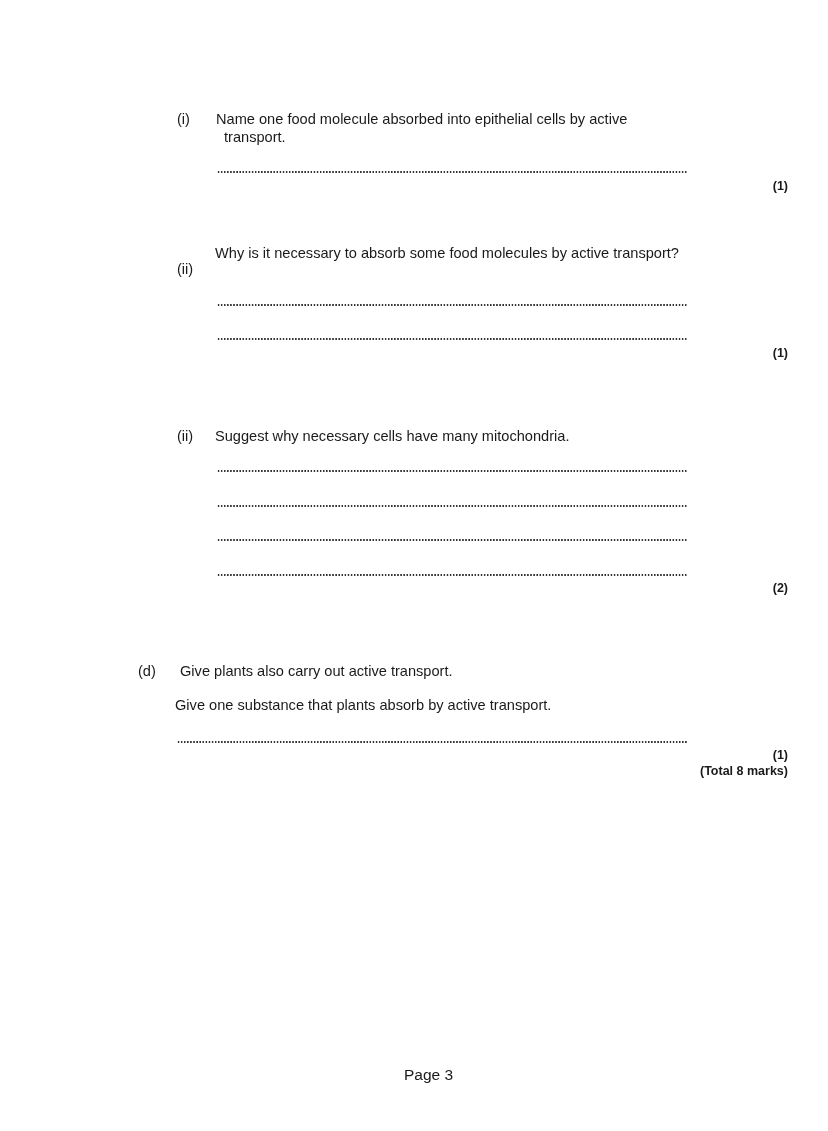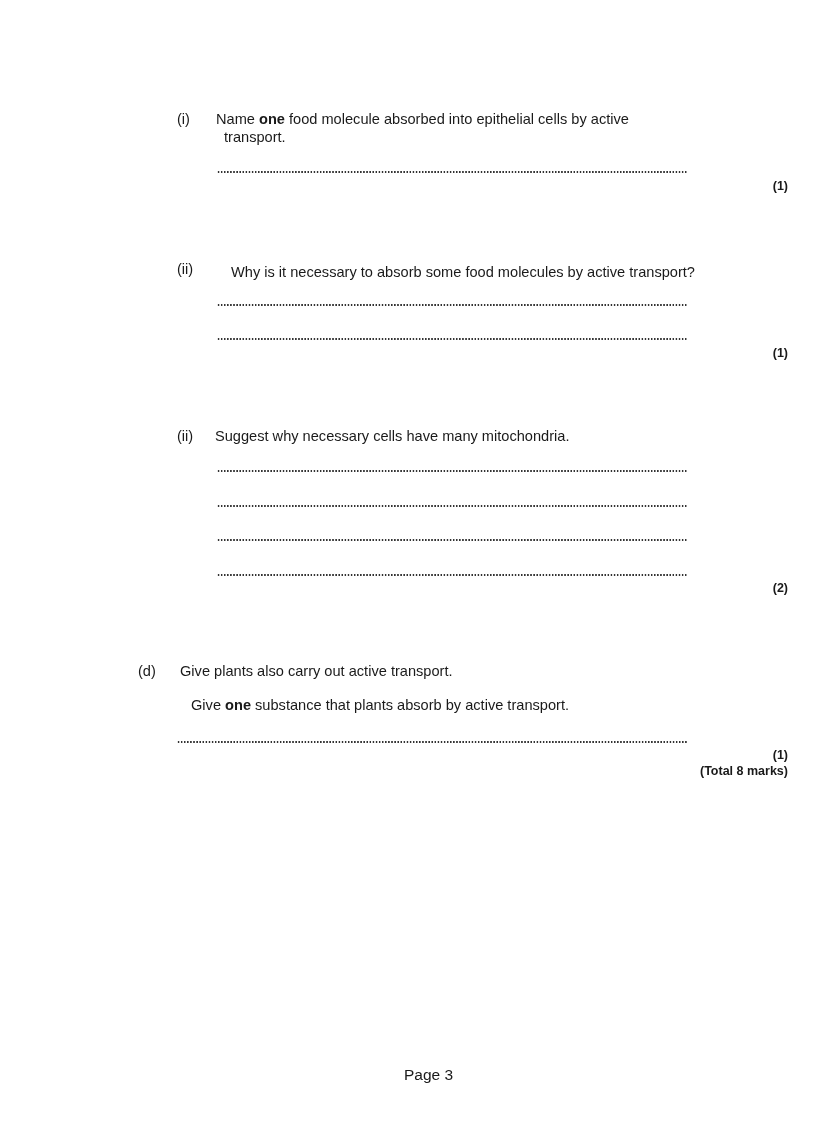--- a/index.html
+++ b/index.html
@@ -8,50 +8,50 @@
       font-family: "Liberation Sans", sans-serif; color: #1a1a1a;
     }
     .abs { position: absolute; white-space: nowrap; }
     .txt { font-size: 14.6px; line-height: 18px; }
     .dots {
       position: absolute; height: 2px;
       background-image: radial-gradient(circle, #333 0.7px, transparent 0.9px);
       background-size: 3.1px 2px; background-repeat: repeat-x;
     }
     .mark { font-size: 12.5px; font-weight: bold; line-height: 15px; text-align: right; }
-    b { font-weight: bold; }
+    b { font-weight: normal; }
     .footer { font-size: 15.5px; }
   </style>
 </head>
 <body>
 
 <div class="abs txt" style="left:177px; top:110px;">(i)</div>
 <div class="abs txt" style="left:216px; top:110px;">
   <span>Name </span><b>one</b><span> food molecule absorbed into epithelial cells by active</span>
 </div>
 <div class="abs txt" style="left:224px; top:128px;">transport.</div>
 <div class="dots" style="left:217px; width:471px; top:171px;"></div>
 <div class="abs mark" style="right:40px; top:179px;">(1)</div>
 
 <div class="abs txt" style="left:177px; top:260px;">(ii)</div>
-<div class="abs txt" style="left:215px; top:263px;margin-left:16px;">Why is it necessary to absorb some food molecules by active transport?</div>
+<div class="abs txt" style="left:215px; top:244px;">Why is it necessary to absorb some food molecules by active transport?</div>
 <div class="dots" style="left:217px; width:471px; top:304px;"></div>
 <div class="dots" style="left:217px; width:471px; top:338px;"></div>
 <div class="abs mark" style="right:40px; top:346px;">(1)</div>
 
 <div class="abs txt" style="left:177px; top:427px;">(ii)</div>
 <div class="abs txt" style="left:215px; top:427px;">Suggest why necessary cells have many mitochondria.</div>
 <div class="dots" style="left:217px; width:471px; top:470px;"></div>
 <div class="dots" style="left:217px; width:471px; top:505px;"></div>
 <div class="dots" style="left:217px; width:471px; top:539px;"></div>
 <div class="dots" style="left:217px; width:471px; top:574px;"></div>
 <div class="abs mark" style="right:40px; top:581px;">(2)</div>
 
 <div class="abs txt" style="left:138px; top:662px;">(d)</div>
 <div class="abs txt" style="left:180px; top:662px;">Give plants also carry out active transport.</div>
-<div class="abs txt" style="left:191px; top:696px;">
+<div class="abs txt" style="left:175px; top:696px;">
   <span>Give </span><b>one</b><span> substance that plants absorb by active transport.</span>
 </div>
 <div class="dots" style="left:177px; width:511px; top:741px;"></div>
 <div class="abs mark" style="right:40px; top:748px;">(1)</div>
 <div class="abs mark" style="right:40px; top:764px;">(Total 8 marks)</div>
 
 <div class="abs footer" style="left:404px; top:1066px;">Page 3</div>
 
 </body></html>

